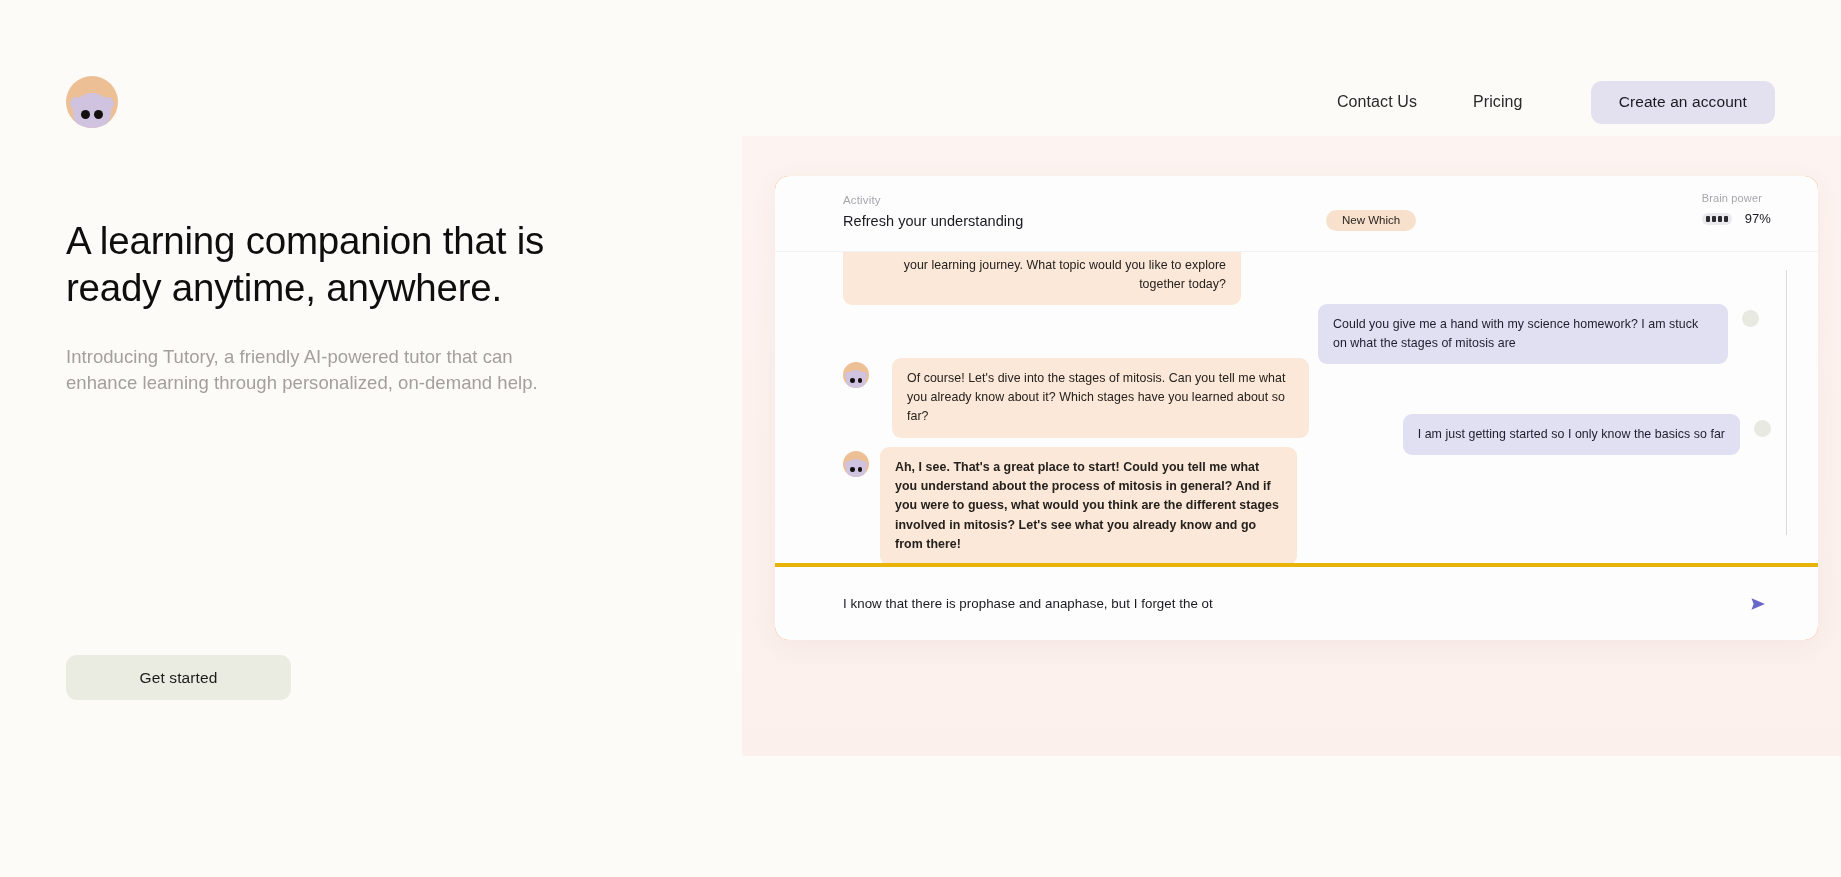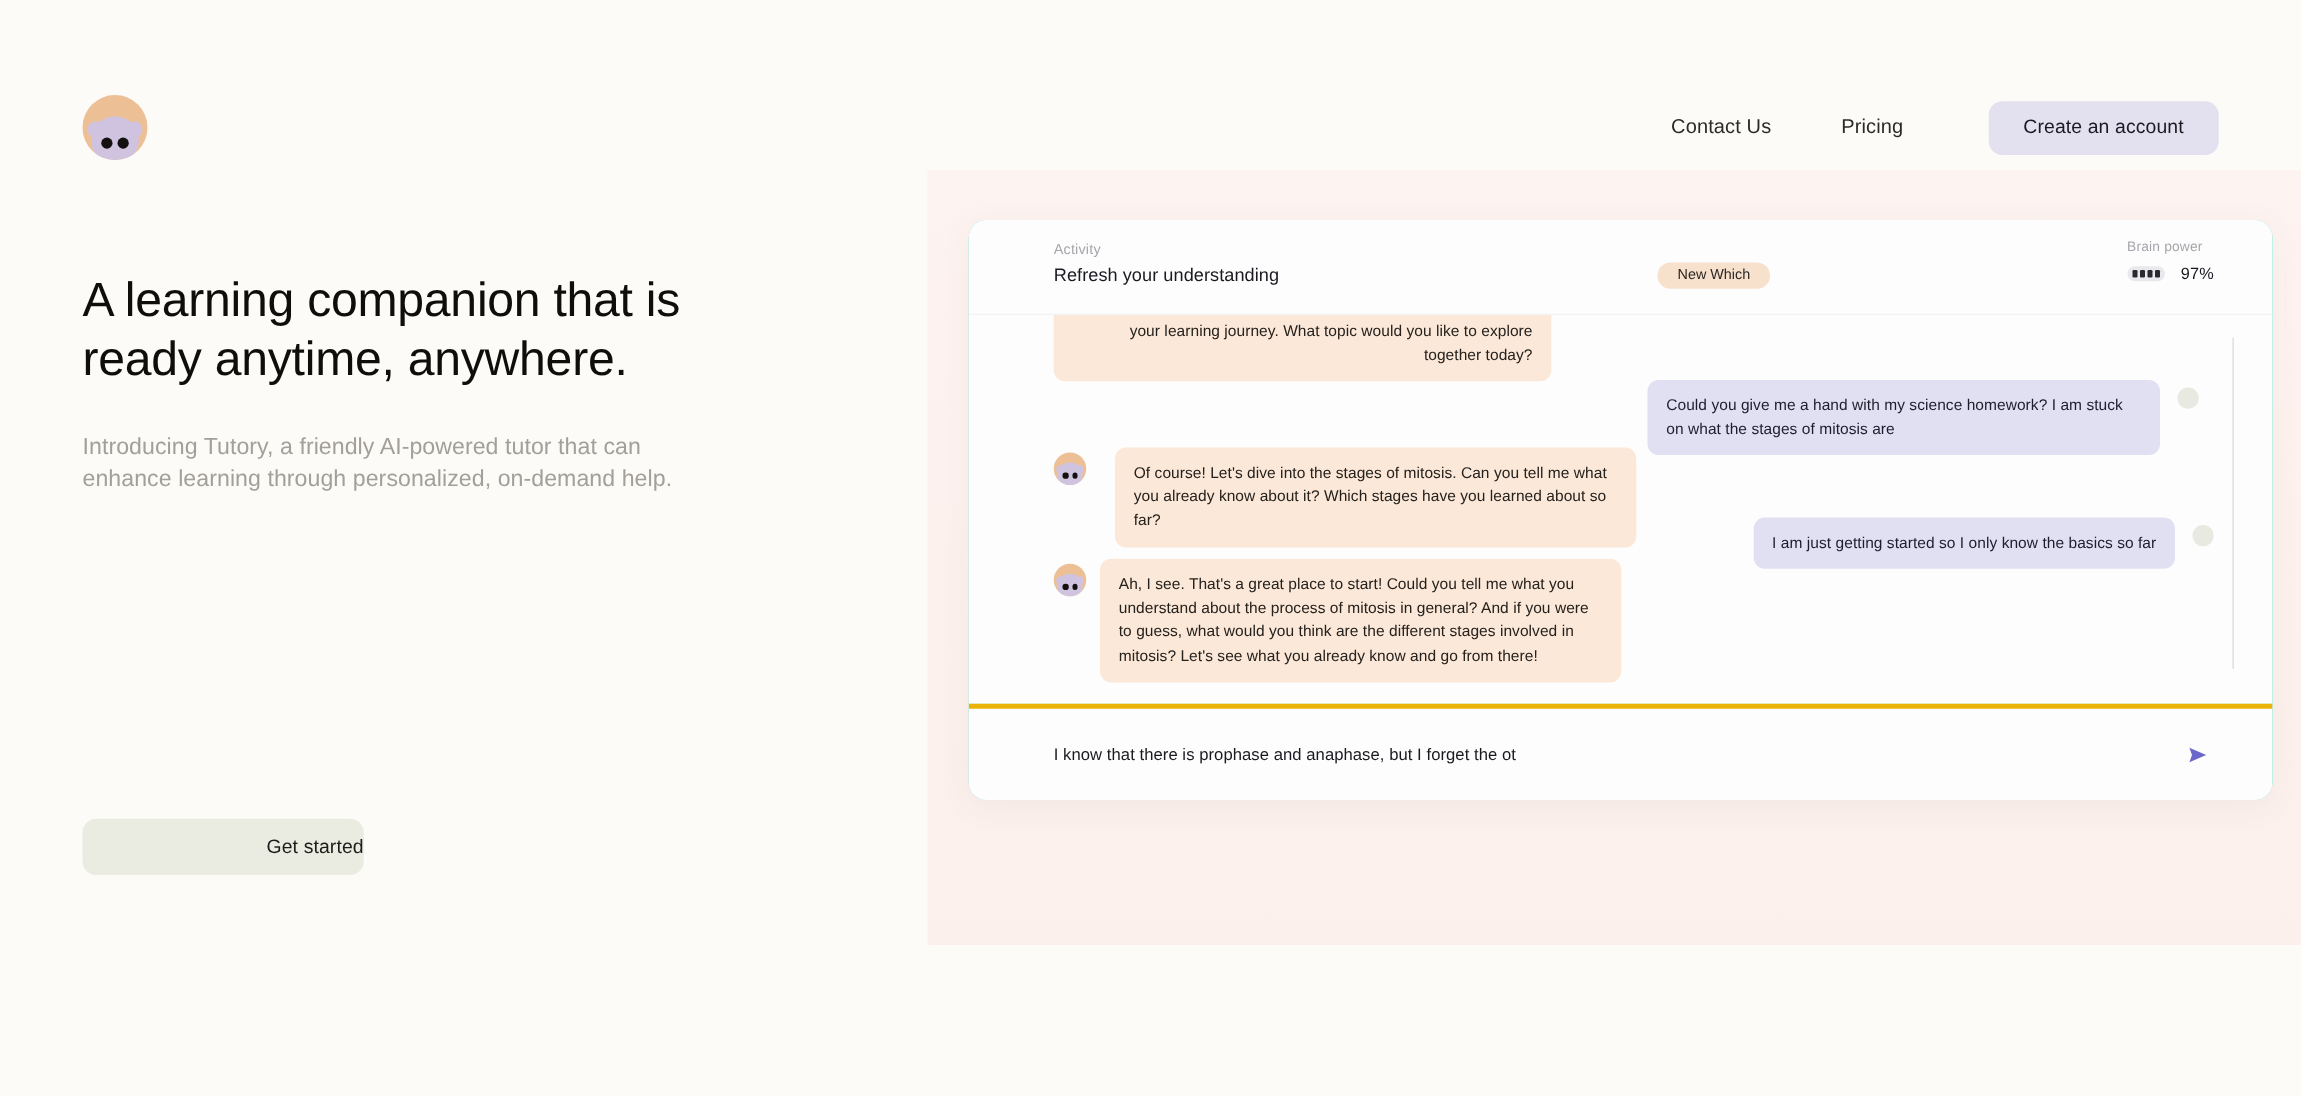--- a/index.html
+++ b/index.html
@@ -142,31 +142,30 @@
     width: 225px;
     height: 45px;
     background: #eaece1;
     border: none;
     border-radius: 11px;
     font-size: 15.5px;
     color: #1d1c1a;
     letter-spacing: 0.1px;
     cursor: pointer;
     font-family: inherit;
-    text-align: right;
   }
 
   
   .chat-card {
     position: absolute;
     left: 775px;
     top: 176px;
     width: 1043px;
     height: 464px;
-    background: #5eead4;
+    background: #f97316;
     border-radius: 14px;
     box-shadow: 0 5px 26px rgba(90, 70, 60, 0.055);
     overflow: hidden;
   }
 
   .chat-head {
     position: relative;
     height: 76px;
     border-bottom: 1px solid #f2f1f5;
     background: #fdfdfd;
@@ -323,21 +322,21 @@
     color: #1f1d2c;
   }
 
   #m0 { left: 68px; top: 0px; }
   #m0 .bubble { width: 398px; border-radius: 0 0 9px 9px; padding-top: 4px; text-align: right; }
   #m1 { right: 59px; top: 52px; }
   #m1 .bubble { width: 410px; }
   #m2 { left: 68px; top: 106px; gap: 12px; }
   #m2 .bubble { width: 417px; }
   #m3 { right: 47px; top: 162px; padding-left: 20px; }
-  #m4 { left: 68px; top: 195px; }
+  #m4 { left: 68px; top: 195px; font-weight: bold; }
   #m4 .bubble { width: 417px; }
 
   .scroll-track {
     position: absolute;
     right: 31px;
     top: 18px;
     width: 1px;
     height: 265px;
     background: #d9d8dd;
   }

